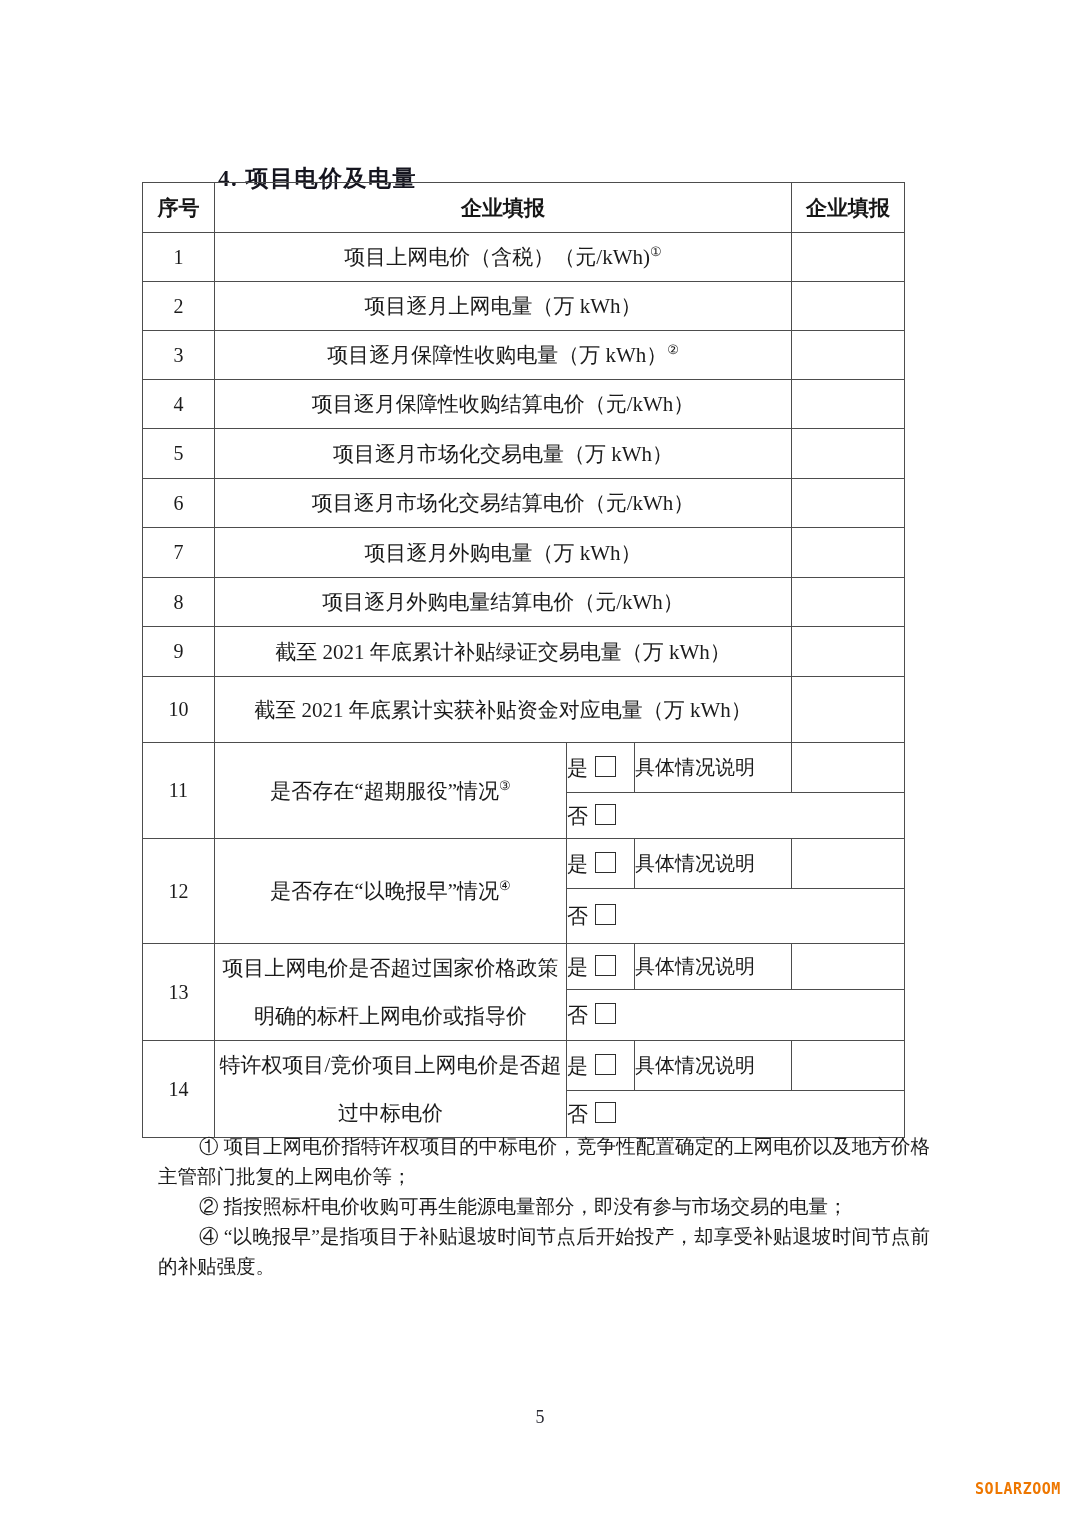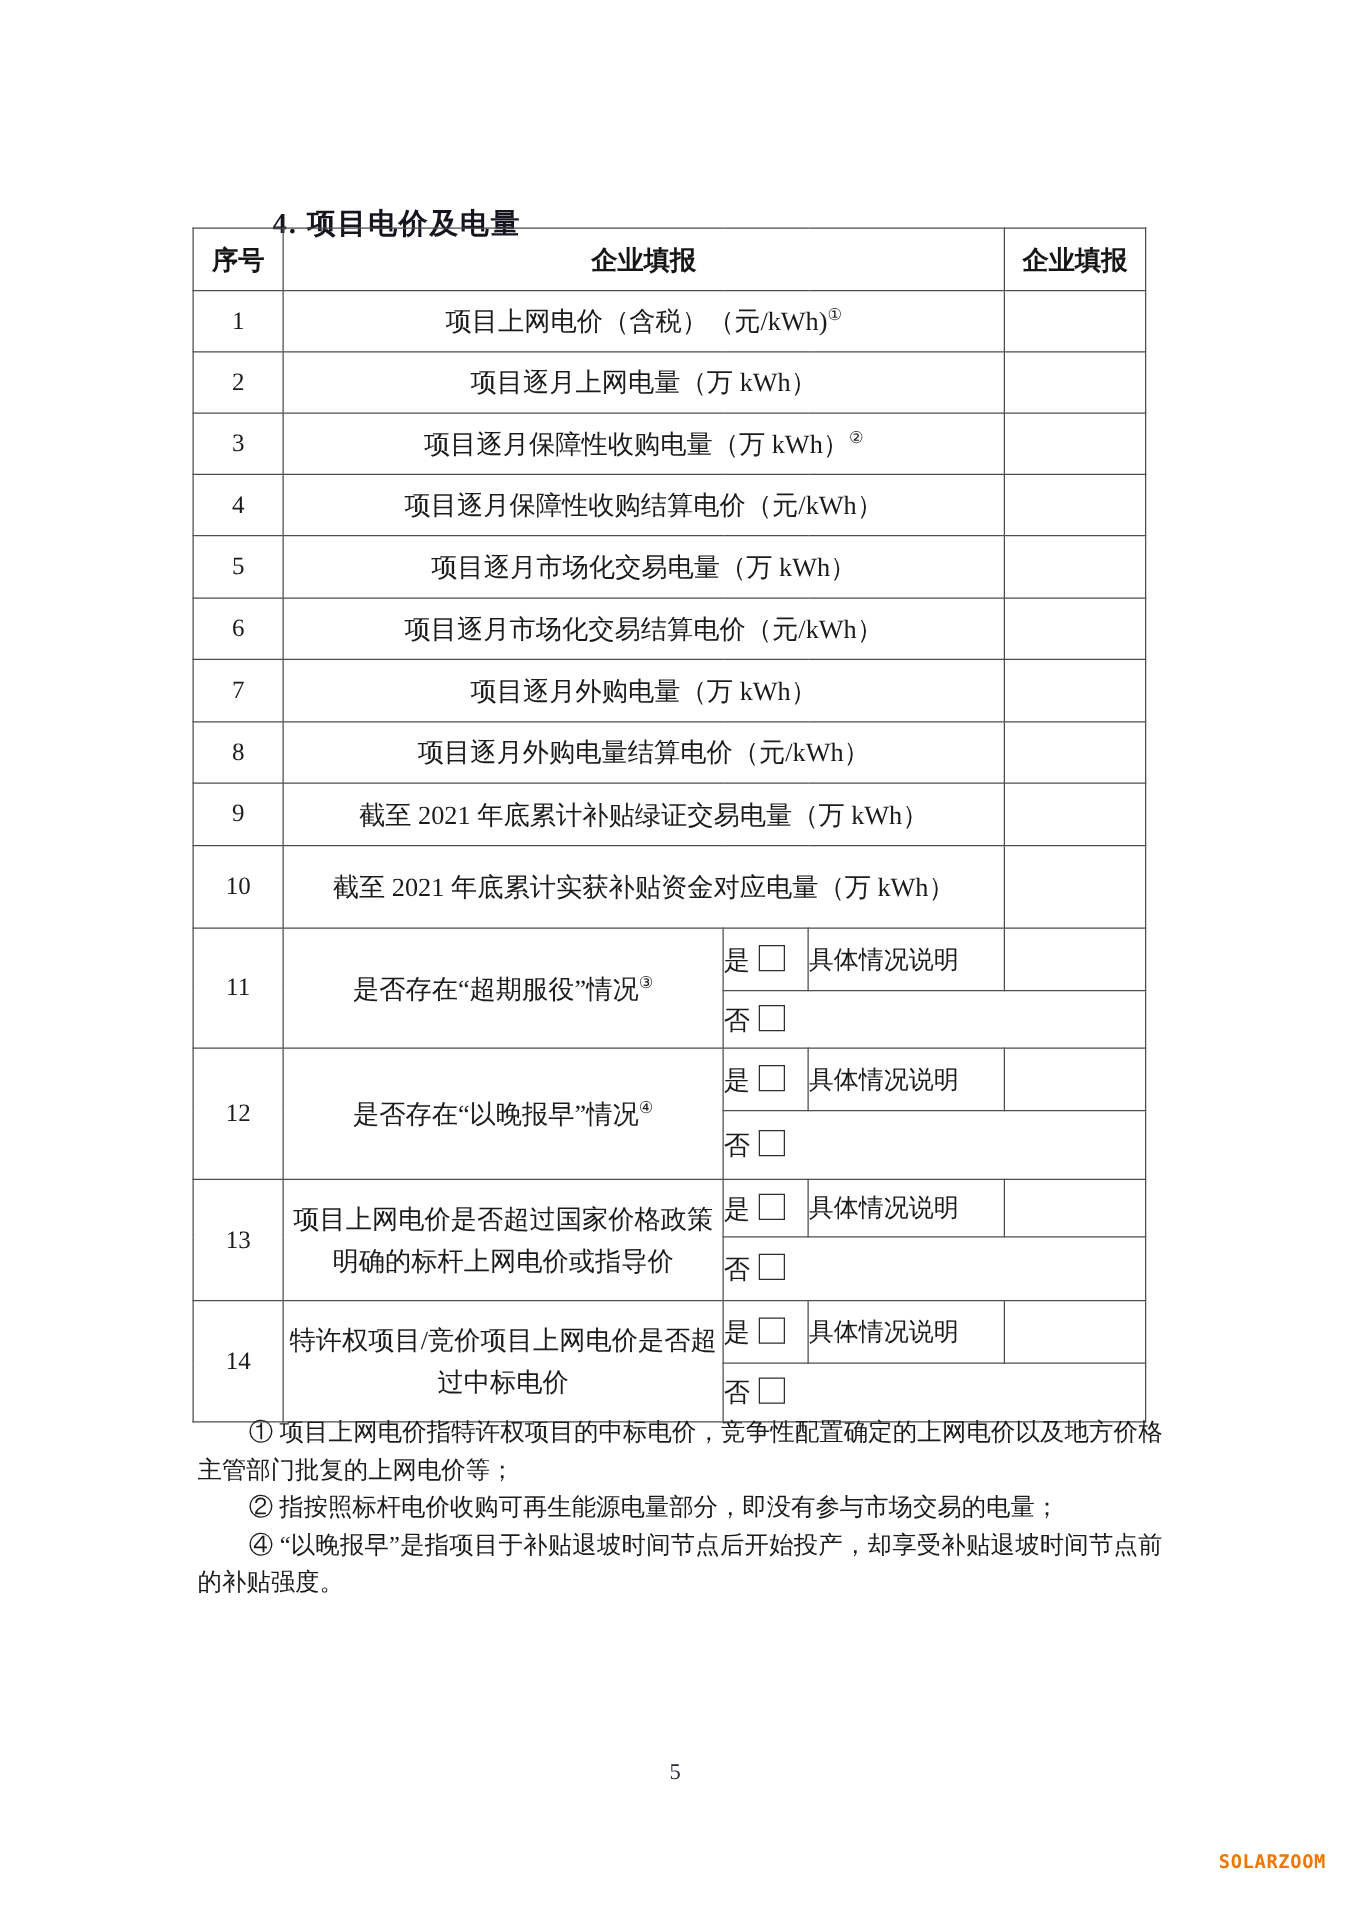--- a/index.html
+++ b/index.html
@@ -6,31 +6,31 @@
   body{
     width:1080px;height:1527px;position:relative;background:#ffffff;
     font-family:"Liberation Serif","DejaVu Serif",serif;color:#1b1b1b;
     overflow:hidden;
   }
   .doc-title{
     position:absolute;left:218px;top:141px;
     font-size:23px;font-weight:bold;letter-spacing:1.5px;color:#15151f;margin-top:22px;
   }
   table.self-check{
-    position:absolute;left:154px;top:182px;width:762px;
+    position:absolute;left:142px;top:182px;width:762px;
     border-collapse:collapse;table-layout:fixed;
   }
   table.self-check th,table.self-check td{
     border:1.6px solid #4d4d4d;padding:0;overflow:hidden;
     vertical-align:middle;
   }
   th.hdr{font-size:21px;font-weight:bold;text-align:center;color:#161616;}
   td.c-no{text-align:center;font-size:20px;font-family:"Liberation Serif",serif;}
   td.c-txt{font-size:21px;padding-left:13px;padding-right:6px;text-align:center;}
-  td.c-txt.two-line{line-height:34px;}
+  td.c-txt.two-line{line-height:48px;}
   td.c-yn{font-size:21px;padding-left:10px;}
   td.c-detail{font-size:20px;padding-left:12px;}
   td.c-fill{background:#ffffff;}
   sup.fn{font-size:13px;vertical-align:super;line-height:0;}
   .box{
     display:inline-block;width:19px;height:19px;
     border:1.7px solid #2e2e2e;margin-left:7px;vertical-align:-2px;
     background:#fff;
   }
   .notes{

